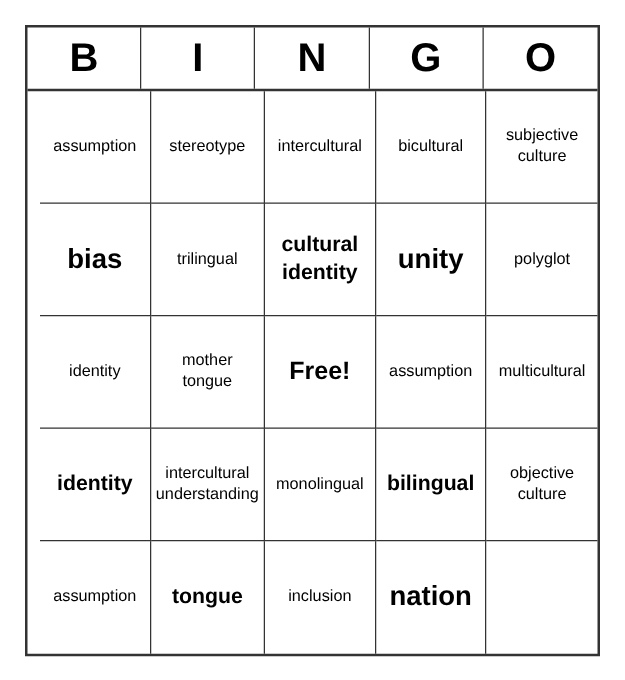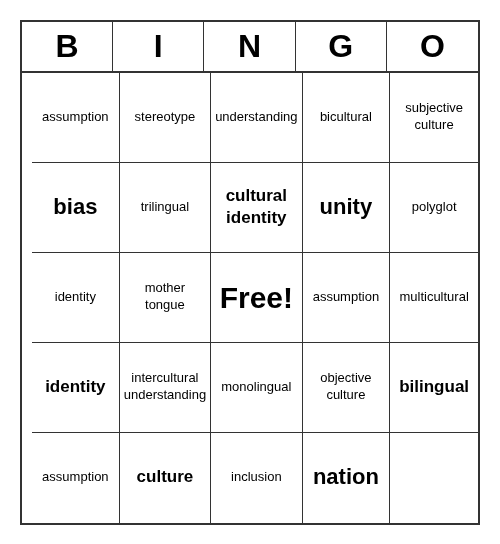--- a/index.html
+++ b/index.html
@@ -74,54 +74,54 @@
       font-weight: bold;
       text-align: right;
     }
 
     .bingo-cell.medium-text {
       font-size: 17px;
       font-weight: bold;
     }
 
     .bingo-cell.free {
-      font-size: 30px;
+      font-size: 20px;
       font-weight: bold;
     }
   </style>
 </head>
 <body>
 
 <div class="bingo-card">
   <div class="bingo-header">
   <div class="bingo-header-cell">B</div>
       <div class="bingo-header-cell">I</div>
       <div class="bingo-header-cell">N</div>
       <div class="bingo-header-cell">G</div>
       <div class="bingo-header-cell">O</div>
     </div>
   <div class="bingo-grid">
   <div class="bingo-cell">assumption</div>
       <div class="bingo-cell">stereotype</div>
-      <div class="bingo-cell">understanding</div>
+      <div class="bingo-cell">intercultural</div>
       <div class="bingo-cell">bicultural</div>
       <div class="bingo-cell">subjective culture</div>
       <div class="bingo-cell large-text">bias</div>
       <div class="bingo-cell">trilingual</div>
       <div class="bingo-cell medium-text">cultural identity</div>
       <div class="bingo-cell large-text">unity</div>
       <div class="bingo-cell">polyglot</div>
       <div class="bingo-cell">identity</div>
       <div class="bingo-cell">mother tongue</div>
       <div class="bingo-cell free">Free!</div>
       <div class="bingo-cell">assumption</div>
       <div class="bingo-cell">multicultural</div>
       <div class="bingo-cell medium-text">identity</div>
       <div class="bingo-cell">intercultural understanding</div>
       <div class="bingo-cell">monolingual</div>
+      <div class="bingo-cell medium-text">bilingual</div>
       <div class="bingo-cell">objective culture</div>
-      <div class="bingo-cell medium-text">bilingual</div>
       <div class="bingo-cell">assumption</div>
-      <div class="bingo-cell medium-text">culture</div>
+      <div class="bingo-cell medium-text">tongue</div>
       <div class="bingo-cell">inclusion</div>
       <div class="bingo-cell large-text">nation</div>
     </div>
 </div>
 
 </body></html>

